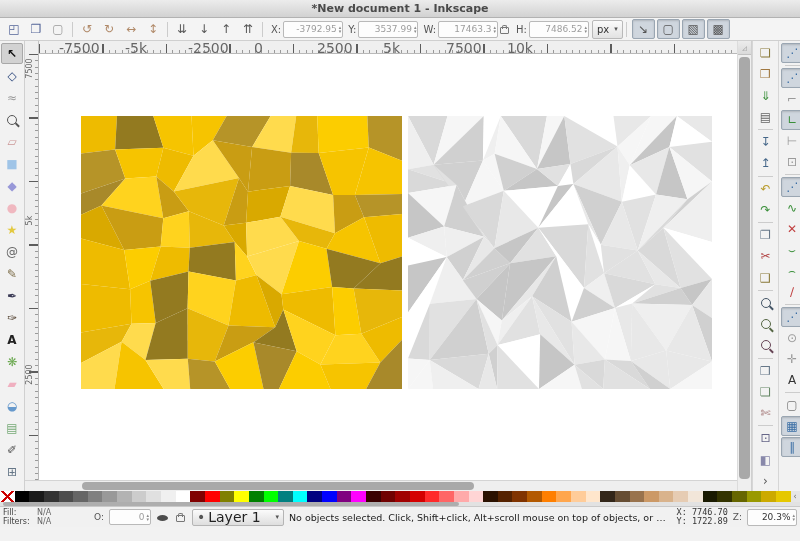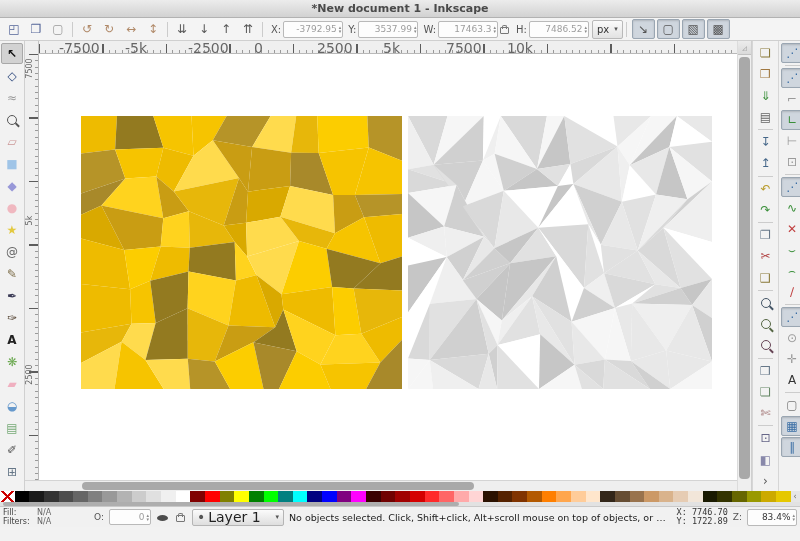--- a/index.html
+++ b/index.html
@@ -716,18 +716,18 @@
     <span class="layer-dd">
         <span>Layer 1</span>
       </span>
     <span class="status-msg">No objects selected. Click, Shift+click, Alt+scroll mouse on top of objects, or drag around objects to select.</span>
     <div class="coords">
       <div><span>X:</span> <span>7746.70</span></div>
       <div><span>Y:</span> <span>1722.89</span></div>
     </div>
     <span class="sb-label">Z:</span>
     <span class="spinbox zoom-fld">
-        <span class="fld-value dark">83.4%</span>
+        <span class="fld-value dark">20.3%</span>
         <span class="spin"></span>
       </span>
   </div>
 
 </div>
 
 </body></html>

